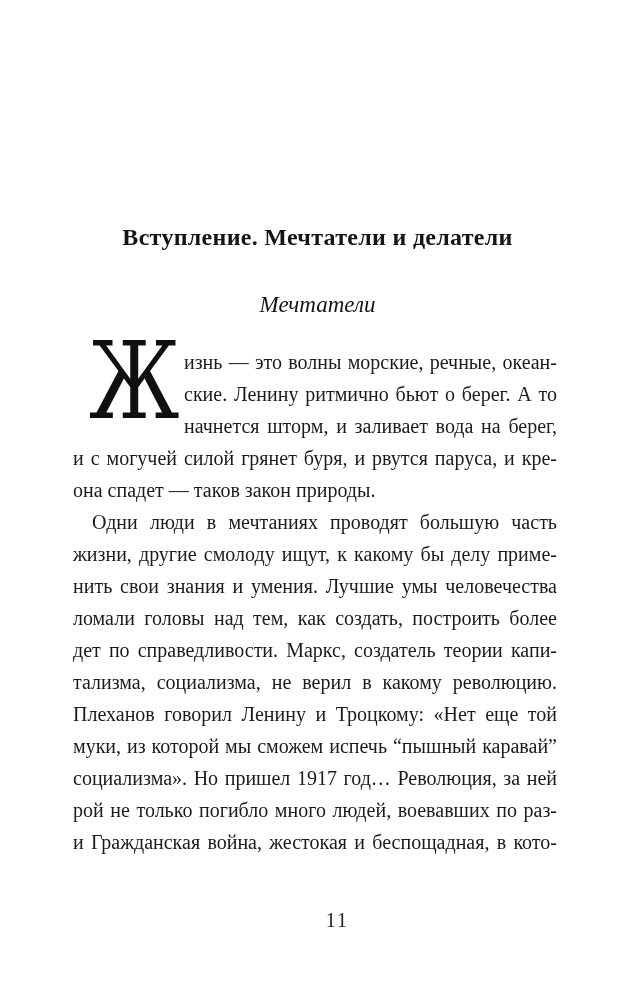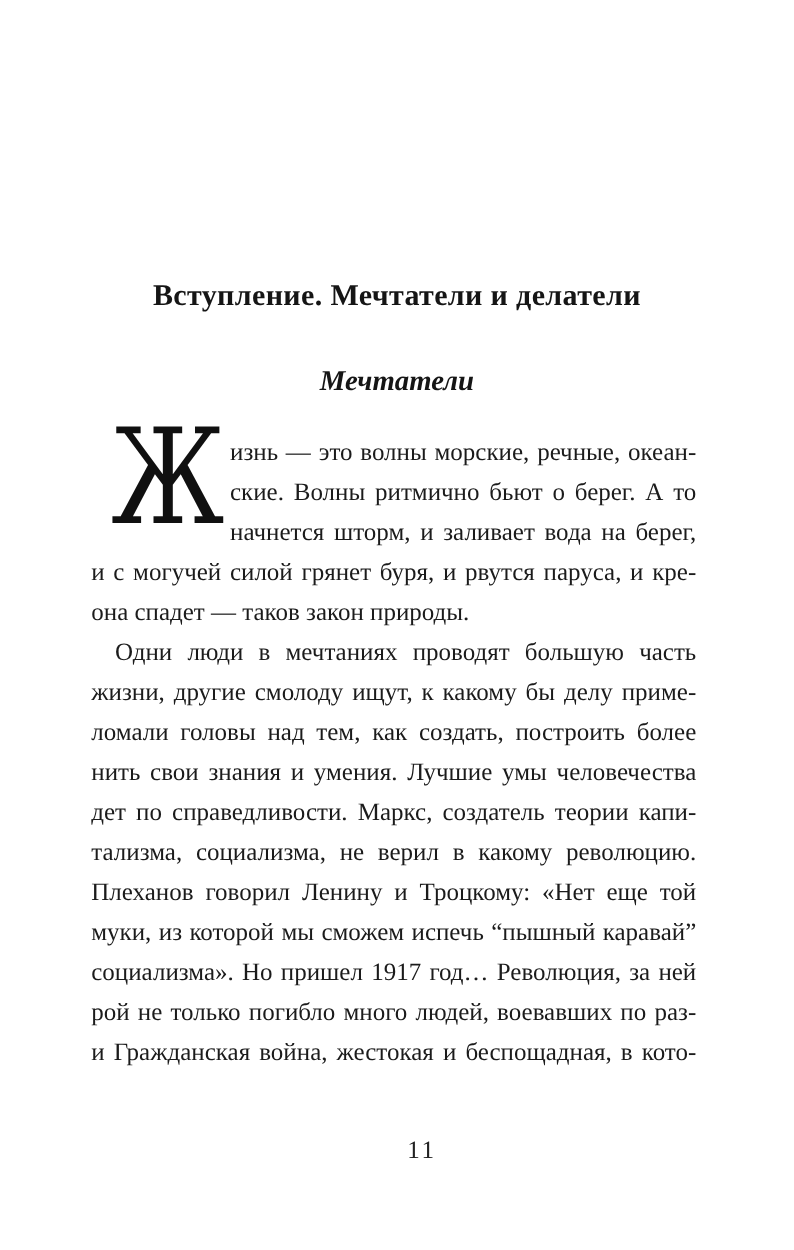--- a/index.html
+++ b/index.html
@@ -27,21 +27,21 @@
     letter-spacing: 0.3px;
     color: #151515;
   }
   .section-title {
     position: absolute;
     top: 292px;
     left: 0;
     width: 100%;
     text-align: center;
     font-size: 23px;
-    font-weight: bold;
+    font-weight: normal;
     font-style: italic;
     color: #151515;
   }
   .body-text {
     position: absolute;
     left: 73px;
     top: 346px;
     width: 484px;
     font-size: 20px;
     color: #1b1b1b;
@@ -98,31 +98,31 @@
 
   <div class="chapter-title">Вступление. Мечтатели и делатели</div>
 
   <div class="section-title">Мечтатели</div>
 
   <div class="body-text">
 
     <div class="para">
       <span class="drop-cap">Ж</span>
       <div class="bline cap-indent">изнь — это волны морские, речные, океан-</div>
-      <div class="bline cap-indent">ские. Волны ритмично бьют о берег. А то</div>
+      <div class="bline cap-indent">ские. Ленину ритмично бьют о берег. А то</div>
       <div class="bline cap-indent">начнется шторм, и заливает вода на берег,</div>
       <div class="bline">и с могучей силой грянет буря, и рвутся паруса, и кре-</div>
       <div class="bline last-line">она спадет — таков закон природы.</div>
     </div>
 
     <div class="para">
       <div class="bline first-indent">Одни люди в мечтаниях проводят большую часть</div>
       <div class="bline">жизни, другие смолоду ищут, к какому бы делу приме-</div>
+      <div class="bline">нить свои знания и умения. Лучшие умы человечества</div>
       <div class="bline">ломали головы над тем, как создать, построить более</div>
-      <div class="bline">нить свои знания и умения. Лучшие умы человечества</div>
       <div class="bline">дет по справедливости. Маркс, создатель теории капи-</div>
       <div class="bline">тализма, социализма, не верил в какому революцию.</div>
       <div class="bline">Плеханов говорил Ленину и Троцкому: «Нет еще той</div>
       <div class="bline">муки, из которой мы сможем испечь “пышный каравай”</div>
       <div class="bline">социализма». Но пришел 1917 год… Революция, за ней</div>
       <div class="bline">рой не только погибло много людей, воевавших по раз-</div>
       <div class="bline">и Гражданская война, жестокая и беспощадная, в кото-</div>
     </div>
 
   </div>

